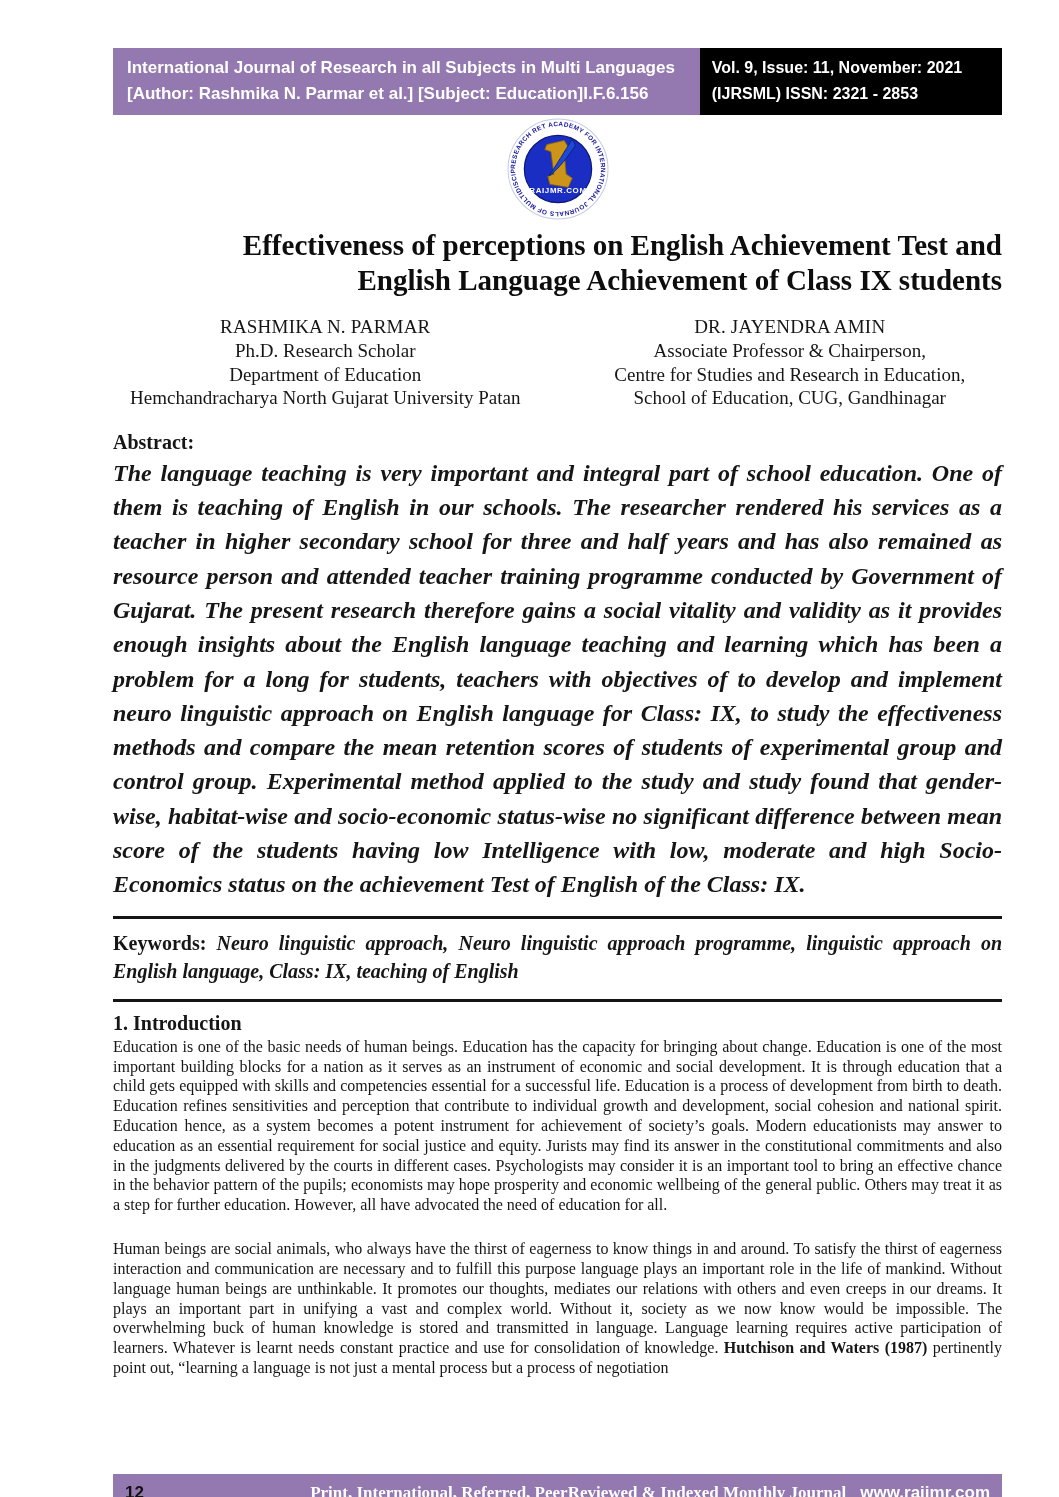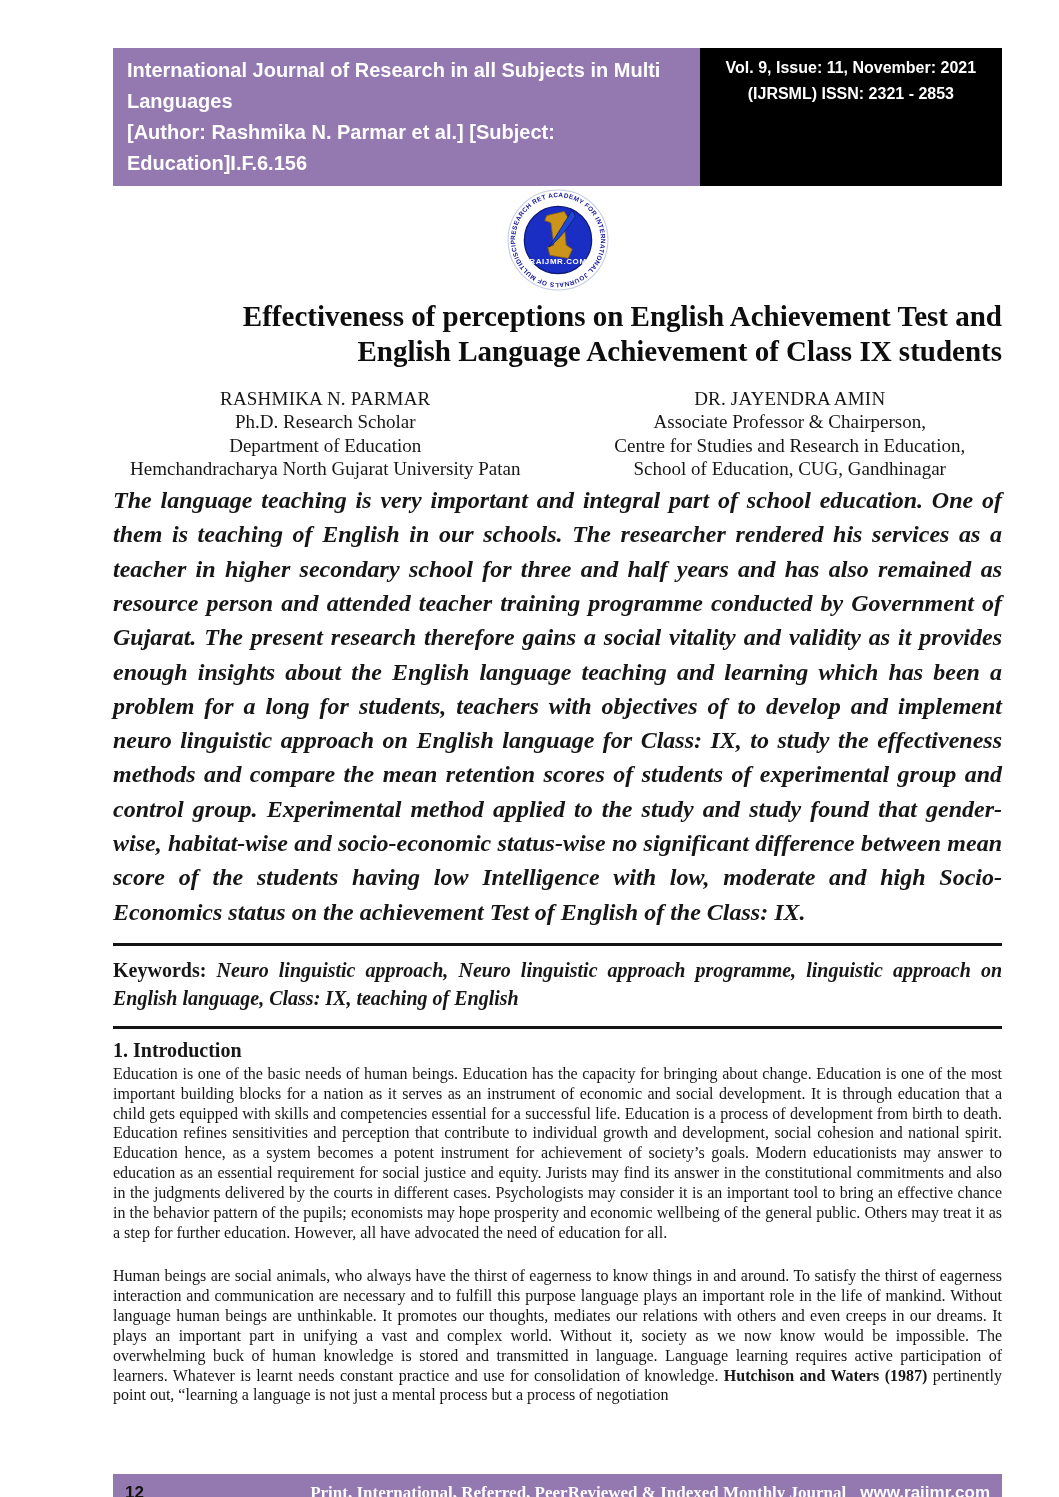--- a/index.html
+++ b/index.html
@@ -3,25 +3,25 @@
 <meta charset="utf-8">
 <style>
   html,body{margin:0;padding:0;background:#ffffff;}
   .page{position:relative;width:1059px;height:1497px;background:#ffffff;
         font-family:"Liberation Serif", serif;color:#161616;overflow:hidden;}
   .content{position:absolute;left:113px;top:48px;width:889px;}
 
   
   .header{display:flex;width:100%;}
   .header-left{flex:0 0 66%;box-sizing:border-box;background:#9478b0;color:#ffffff;
-    font-family:"Liberation Sans", sans-serif;font-weight:bold;font-size:20px;
+    font-family:"Liberation Sans", sans-serif;font-weight:bold;font-size:17px;
     line-height:1.55;padding:7px 14px;}
   .header-right{flex:0 0 34%;box-sizing:border-box;background:#000000;color:#ffffff;
     font-family:"Liberation Sans", sans-serif;font-weight:bold;font-size:16px;
-    line-height:1.6;padding:7px 12px;text-align:center;}
+    line-height:1.6;padding:7px 12px;text-align:left;}
 
   
   .logo-row{text-align:center;margin-top:3px;height:102px;}
   .ring-text{font-family:"Liberation Sans", sans-serif;font-size:6.3px;font-weight:bold;
     fill:#15159c;letter-spacing:0.4px;}
   .logo-center-text{font-family:"Liberation Sans", sans-serif;font-size:7.8px;
     font-weight:bold;fill:#ffffff;letter-spacing:0.6px;}
 
   
   .title{margin:8px 0 0 0;text-align:right;font-size:29px;font-weight:bold;
@@ -103,20 +103,21 @@
         <div>Hemchandracharya North Gujarat University Patan</div>
       </div>
       <div class="author">
         <div class="author-name">DR. JAYENDRA AMIN</div>
         <div>Associate Professor &amp; Chairperson,</div>
         <div>Centre for Studies and Research in Education,</div>
         <div>School of Education, CUG, Gandhinagar</div>
       </div>
     </div>
 
+    <div class="abstract-heading">Abstract:</div>
     <p class="abstract-text">The language teaching is very important and integral part of school education.  One of them is teaching of English in our schools. The researcher rendered his services as a teacher in higher secondary school for three and half years and has also remained as resource person and attended teacher training programme conducted by Government of Gujarat. The present research therefore gains a social vitality and validity as it provides enough insights about the English language teaching and learning which has been a problem for a long for students, teachers with objectives of to develop and implement neuro linguistic approach on English language for Class: IX, to study the effectiveness methods and compare the mean retention scores of students of experimental group and control group. Experimental method applied to the study and study found that gender-wise, habitat-wise and socio-economic status-wise no significant difference between mean score of the students having low Intelligence with low, moderate and high Socio-Economics status on the achievement Test of English of the Class: IX.</p>
 
     <hr class="rule">
 
     <p class="keywords"><b class="kw-label">Keywords:</b> <span class="kw-text">Neuro linguistic approach, Neuro linguistic approach programme, linguistic approach on English language, Class: IX, teaching of English</span></p>
 
     <hr class="rule">
 
     <h2 class="section-heading">1. Introduction</h2>
     <p class="body-text">Education is one of the basic needs of human beings. Education has the capacity for bringing about change. Education is one of the most important building blocks for a nation as it serves as an instrument of economic and social development. It is through education that a child gets equipped with skills and competencies essential for a successful life. Education is a process of development from birth to death. Education refines sensitivities and perception that contribute to individual growth and development, social cohesion and national spirit. Education hence, as a system becomes a potent instrument for achievement of society’s goals.  Modern educationists may answer to education as an essential requirement for social justice and equity. Jurists may find its answer in the constitutional commitments and also in the judgments delivered by the courts in different cases. Psychologists may consider it is an important tool to bring an effective chance in the behavior pattern of the pupils; economists may hope prosperity and economic wellbeing of the general public. Others may treat it as a step for further education. However, all have advocated the need of education for all.</p>

